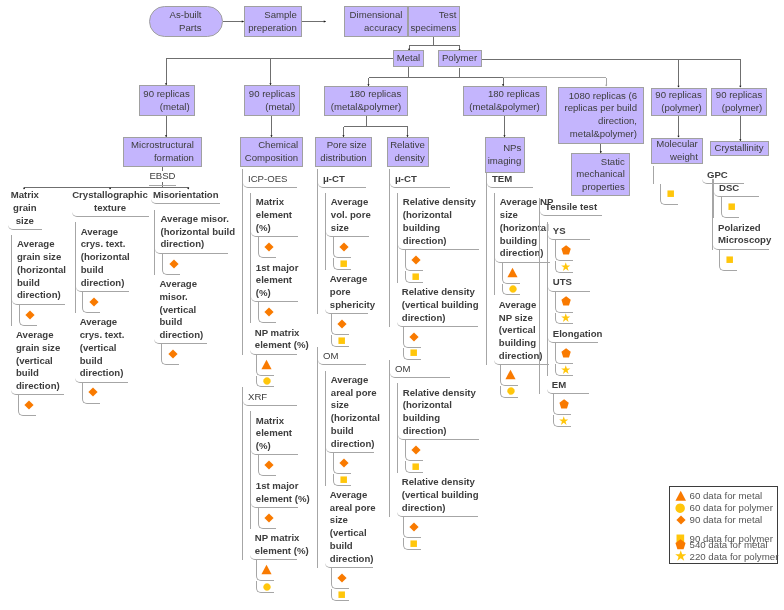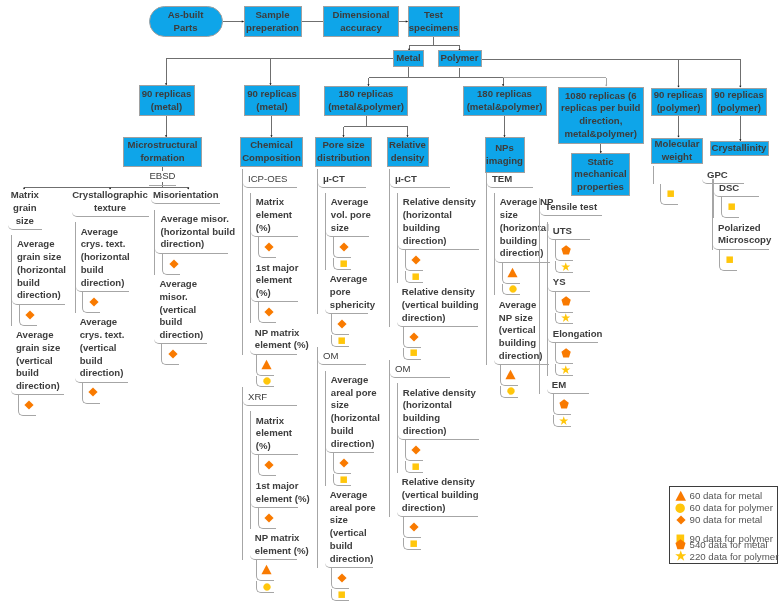--- a/index.html
+++ b/index.html
@@ -1,23 +1,23 @@
 <!DOCTYPE html>
 <html><head>
 <meta charset="utf-8">
 <title>Experimental design flow chart</title>
 <style>
   html,body{margin:0;padding:0;background:#ffffff;}
   body{width:784px;height:610px;overflow:hidden;font-family:"Liberation Sans",sans-serif;}
   #root{position:relative;width:784px;height:610px;}
 
   
-  .box{position:absolute;background:#0ea5e9;border:1px solid #A0A0A0;box-sizing:border-box;
-       display:flex;align-items:center;justify-content:center;text-align:center;
-       font-weight:bold;color:#3D3D3D;line-height:12.6px;font-size:9.6px;white-space:pre-line;}
+  .box{position:absolute;background:#c4b5fd;border:1px solid #A0A0A0;box-sizing:border-box;
+       display:flex;align-items:center;justify-content:center;text-align:right;
+       font-weight:normal;color:#3D3D3D;line-height:12.6px;font-size:9.6px;white-space:pre-line;}
   .box.rounded{border-radius:40px;}
 
   
   svg#wires{position:absolute;left:0;top:0;width:784px;height:610px;overflow:visible;}
 
   
   .tree{position:absolute;font-size:9.6px;line-height:12.75px;font-weight:bold;color:#3D3D3D;}
   .nd{border-left:1px solid #A6A6A6;box-sizing:border-box;}
   .lab{padding-left:5px;border-bottom:1px solid #A6A6A6;box-sizing:border-box;
        padding-bottom:1.6px;padding-top:3.3px;white-space:pre;}
@@ -383,34 +383,34 @@
         <svg width="8" height="8" viewBox="0 0 100 100" class="mk" style="left: 6.3px; top: 1.35px;">
           <path d="M50 4 A46 46 0 1 1 49.9 4 Z" fill="#FFC60B"></path>
         </svg>
       </div>
     </div>
     <div class="tree" style="left: 539px; top: 197.8px;">
       <div class="nd">
         <div class="lab rc" style="width: 62px;">Tensile test</div>
         <div class="kids">
           <div class="nd">
-            <div class="lab rc" style="width: 42px;">UTS</div>
+            <div class="lab rc" style="width: 42px;">YS</div>
             <div class="ic">
               <svg width="10.2" height="10.2" viewBox="0 0 100 100" class="mk" style="left: 5.2px; top: 4.65px;">
                 <path d="M50 3 L96 37 L78 94 L22 94 L4 37 Z" fill="#F97A00"></path>
               </svg>
             </div>
             <div class="ic sh">
               <svg width="9.5" height="9.5" viewBox="0 0 100 100" class="mk" style="left: 5.55px; top: 0.6px;">
                 <path d="M50 3 L62 37 L98 37 L69 59 L80 94 L50 72 L20 94 L31 59 L2 37 L38 37 Z" fill="#FFC60B"></path>
               </svg>
             </div>
           </div>
           <div class="nd">
-            <div class="lab rc" style="width: 42px;">YS</div>
+            <div class="lab rc" style="width: 42px;">UTS</div>
             <div class="ic">
               <svg width="10.2" height="10.2" viewBox="0 0 100 100" class="mk" style="left: 5.2px; top: 4.65px;">
                 <path d="M50 3 L96 37 L78 94 L22 94 L4 37 Z" fill="#F97A00"></path>
               </svg>
             </div>
             <div class="ic sh">
               <svg width="9.5" height="9.5" viewBox="0 0 100 100" class="mk" style="left: 5.55px; top: 0.6px;">
                 <path d="M50 3 L62 37 L98 37 L69 59 L80 94 L50 72 L20 94 L31 59 L2 37 L38 37 Z" fill="#FFC60B"></path>
               </svg>
             </div>
@@ -515,21 +515,21 @@
       <path d="M162.4 167 V171" stroke="#6E6E6E" stroke-width="1" fill="none" shape-rendering="crispEdges"></path>
       <path d="M162.4 182.4 V187.3 M24 187.3 H188.2 M24 187.3 V189 M110 187.3 V189 M188.2 187.3 V189" stroke="#6F6F6F" stroke-width="1" fill="none" shape-rendering="crispEdges"></path>
       <path d="M22.85 187.70000000000002 L25.15 187.70000000000002 L24 189.4 Z" fill="#1A1A1A"></path>
       <path d="M108.85 187.70000000000002 L111.15 187.70000000000002 L110 189.4 Z" fill="#1A1A1A"></path>
       <path d="M187.04999999999998 187.70000000000002 L189.35 187.70000000000002 L188.2 189.4 Z" fill="#1A1A1A"></path>
     </svg>
     <div class="box rounded" style="left: 148.5px; top: 6px; width: 74px; height: 31px;">As-built
 Parts</div>
     <div class="box" style="left: 243.5px; top: 6px; width: 58px; height: 31px;">Sample
 preperation</div>
-    <div class="box" style="left: 323px; top: 6px; width: 76px; height: 31px;">Dimensional
+    <div class="box" style="left: 344px; top: 6px; width: 64px; height: 31px;">Dimensional
 accuracy</div>
     <div class="box" style="left: 407.5px; top: 6px; width: 52px; height: 31px;">Test
 specimens</div>
     <div class="box" style="left: 393px; top: 50px; width: 31px; height: 17px;">Metal</div>
     <div class="box" style="left: 437.5px; top: 50px; width: 44px; height: 17px;">Polymer</div>
     <div class="box" style="left: 138.5px; top: 85px; width: 56px; height: 31px;">90 replicas
 (metal)</div>
     <div class="box" style="left: 244px; top: 85px; width: 56px; height: 31px;">90 replicas
 (metal)</div>
     <div class="box" style="left: 324px; top: 86px; width: 84px; height: 30px;">180 replicas

